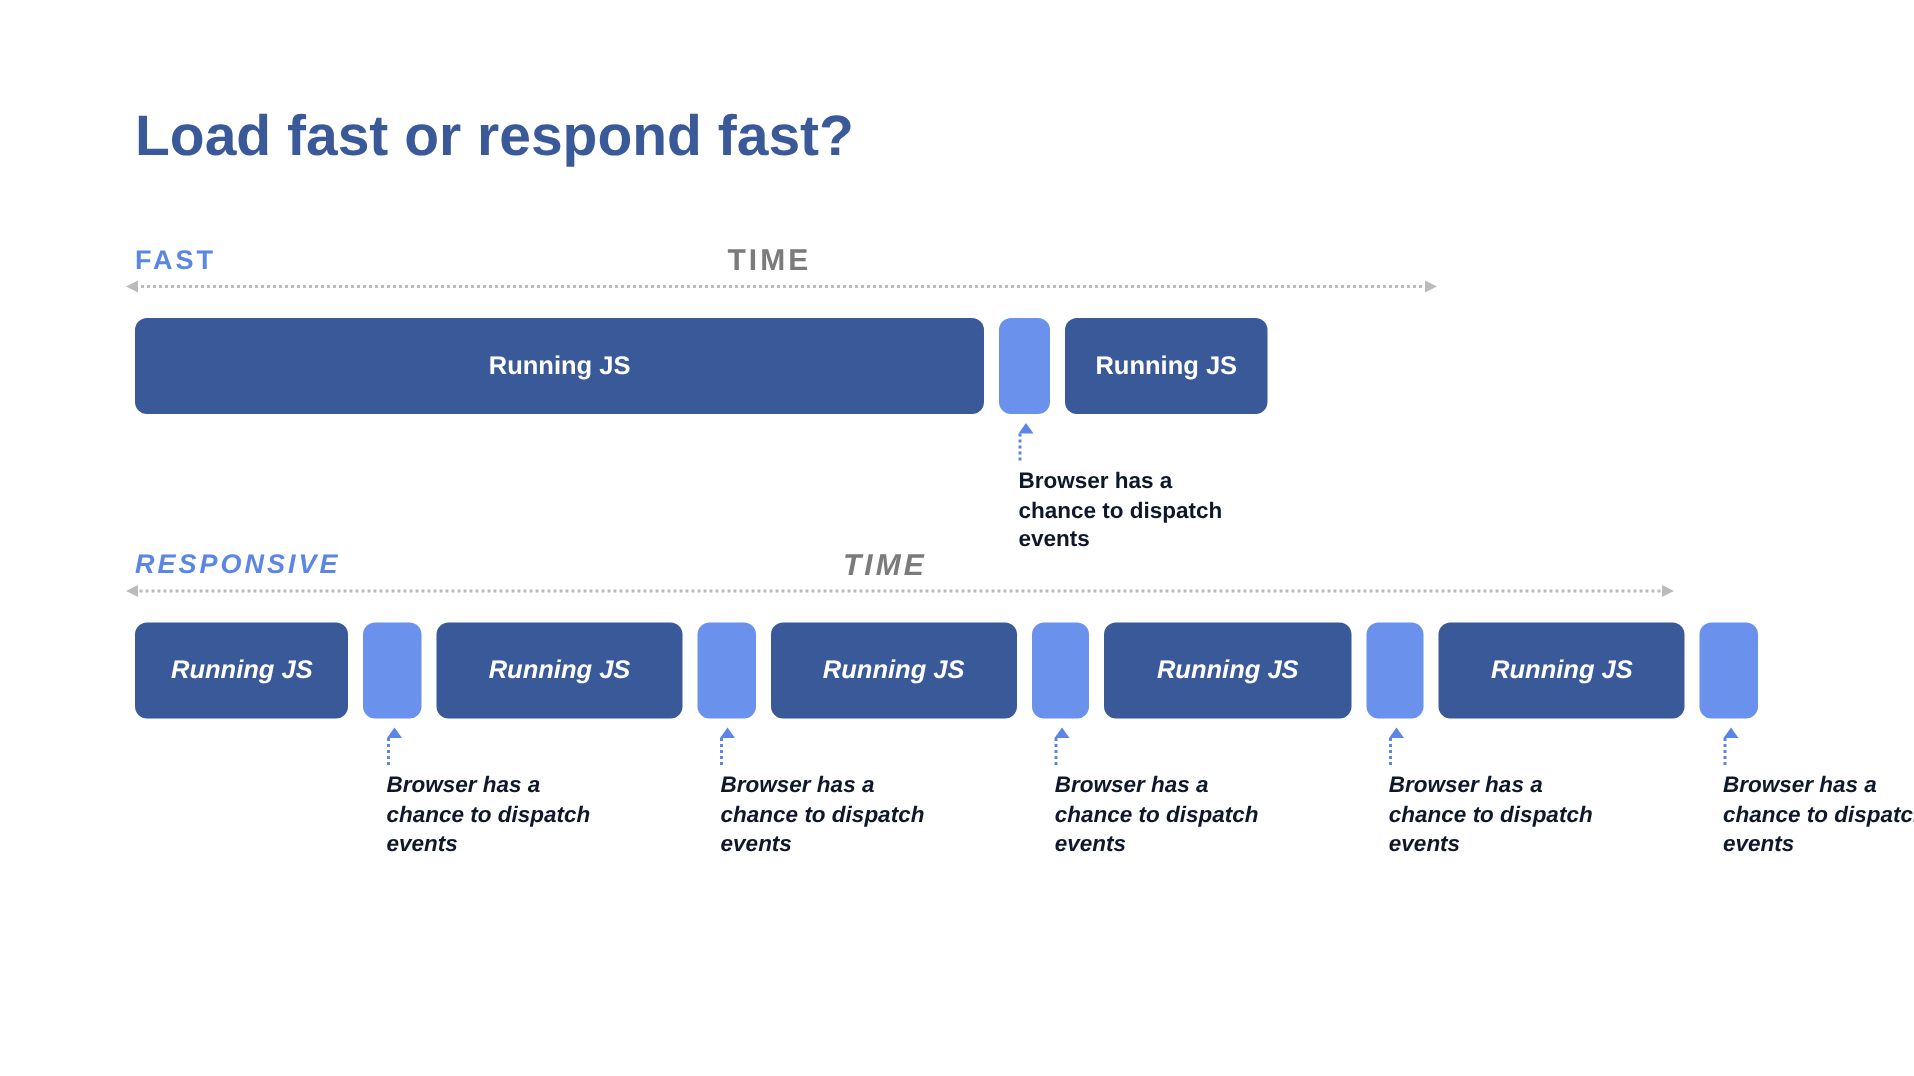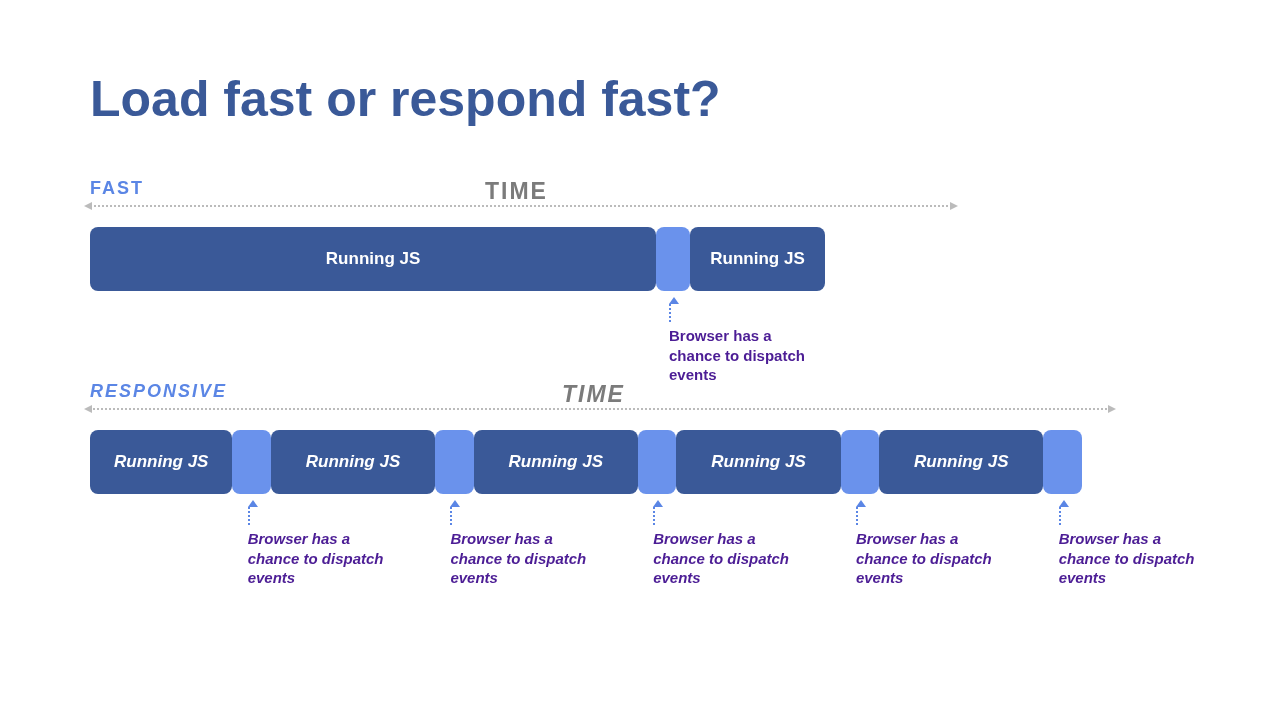--- a/index.html
+++ b/index.html
@@ -5,21 +5,21 @@
   * { box-sizing: border-box; margin: 0; padding: 0; }
   body {
     font-family: -apple-system, BlinkMacSystemFont, "Segoe UI", Helvetica, Arial, sans-serif;
     background: #fff;
     width: 1276px;
     height: 717px;
     padding: 70px 90px 40px 90px;
     color: #333;
   }
   .title {
-    font-size: 50px;
+    font-size: 38px;
     font-weight: 700;
     color: #3a5998;
     margin-bottom: 50px;
   }
   .section {
     margin-bottom: 71px;
     position: relative;
   }
   .section-header {
     display: flex;
@@ -27,21 +27,21 @@
     margin-bottom: 6px;
   }
   .section-label {
     font-size: 18px;
     font-weight: 700;
     letter-spacing: 2px;
     color: #5b86e5;
     text-transform: uppercase;
   }
   .time-label {
-    font-size: 23px;
+    font-size: 20px;
     font-weight: 600;
     letter-spacing: 2px;
     color: #7b7b7b;
     text-transform: uppercase;
     position: absolute;
     left: 50%;
     transform: translateX(-50%);
   }
   .timeline-axis {
     border-top: 2px dotted #bbb;
@@ -55,21 +55,21 @@
     top: -5px;
     width: 0; height: 0;
     border-top: 4px solid transparent;
     border-bottom: 4px solid transparent;
   }
   .timeline-axis::before { left: -6px; border-right: 8px solid #bbb; }
   .timeline-axis::after  { right: -6px; border-left: 8px solid #bbb; }
 
   .timeline-blocks {
     display: flex;
-    gap: 0;
+    gap: 10px;
     align-items: stretch;
   }
   .block {
     border-radius: 8px;
     height: 64px;
     display: flex;
     align-items: center;
     justify-content: center;
     color: #fff;
     font-weight: 700;
@@ -96,21 +96,21 @@
     margin-top: 6px;
   }
   .pointer .stem {
     width: 0;
     height: 18px;
     border-left: 2px dotted #5b86e5;
   }
   .annotation {
     font-size: 15px;
     font-weight: 700;
-    color: #4c1d95;
+    color: #0f172a;
     line-height: 1.3;
     width: 140px;
     text-align: left;
     margin-top: 4px;
   }
   .timeline-fast .timeline-blocks { width: 845px; }
   .timeline-fast .timeline-axis   { width: 862px; }
   .timeline-responsive .timeline-axis { width: 1020px; }
 </style>
 </head>

